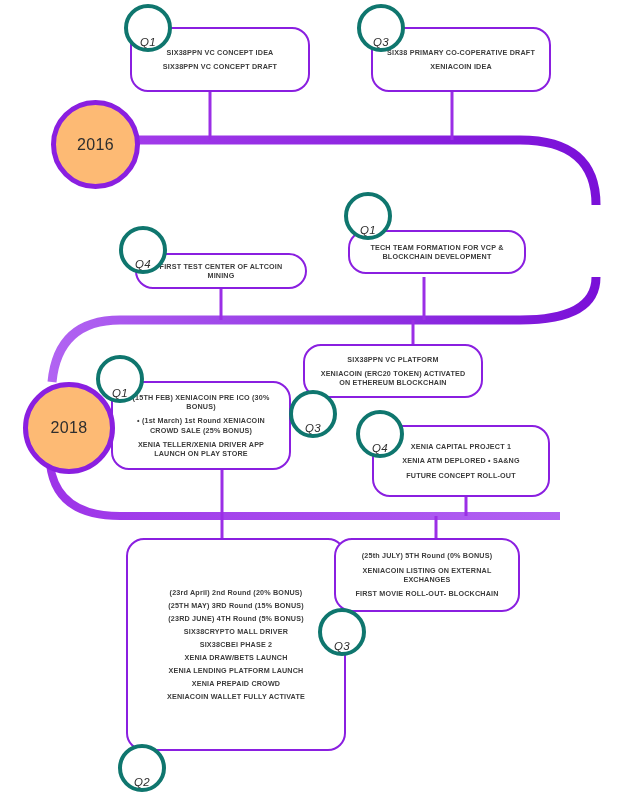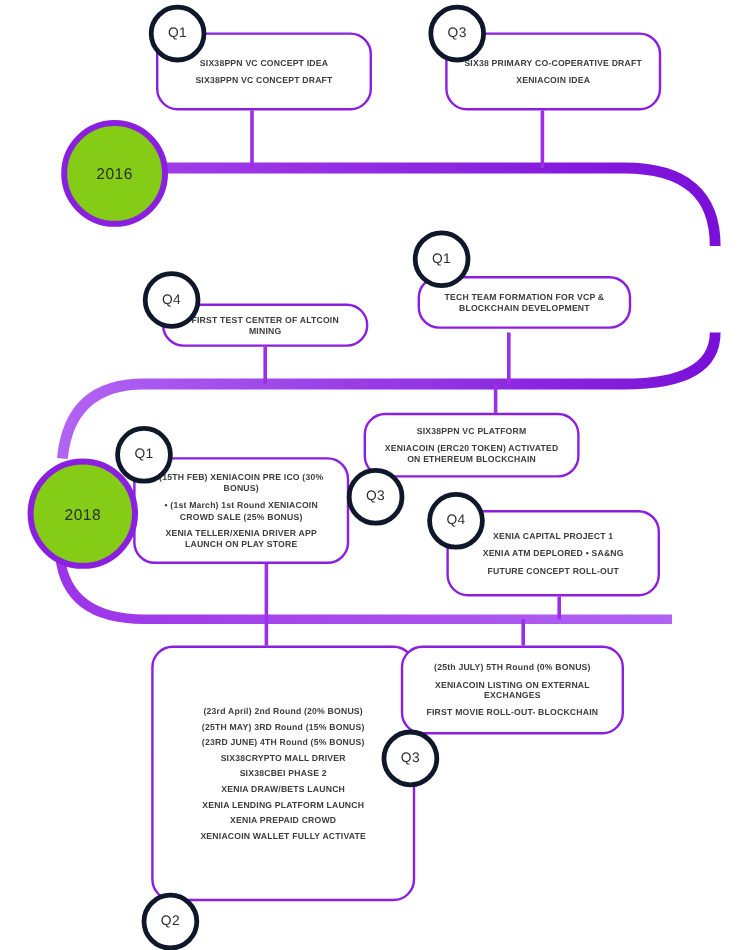--- a/index.html
+++ b/index.html
@@ -38,38 +38,39 @@
     white-space:pre-line;
   }
   .box.tight .ln{margin:1.9px 0;}
   .box .ln.mixed{font-weight:700;}
 
   
   .badge{
     position:absolute;
     width:40px;height:40px;
     border-radius:50%;
-    border:4px solid #0f172a;
+    border:4px solid #0f766e;
     background:#ffffff;
-    display:flex;align-items:center;justify-content:center;
+    display:flex;align-items:flex-end;justify-content:center;
     font-size:11.5px;
     font-weight:500;
     letter-spacing:.3px;
     color:#2e2e2e;
     z-index:9;
+    font-style:italic;
   }
 
   
   .year{
     position:absolute;
     border-radius:50%;
     border:5px solid #8a1fe0;
-    background:#84cc16;
+    background:#fdba74;
     display:flex;align-items:center;justify-content:center;
-    font-size:13px;
+    font-size:16px;
     font-weight:500;
     letter-spacing:.4px;
     color:#2e2e2e;
     z-index:9;
   }
   .year.y2016{left:51px;top:100px;width:79px;height:79px;}
   .year.y2017{left:533px;top:204px;width:73px;height:73px;}
   .year.y2018{left:23px;top:382px;width:82px;height:82px;}
 </style>
 </head>

